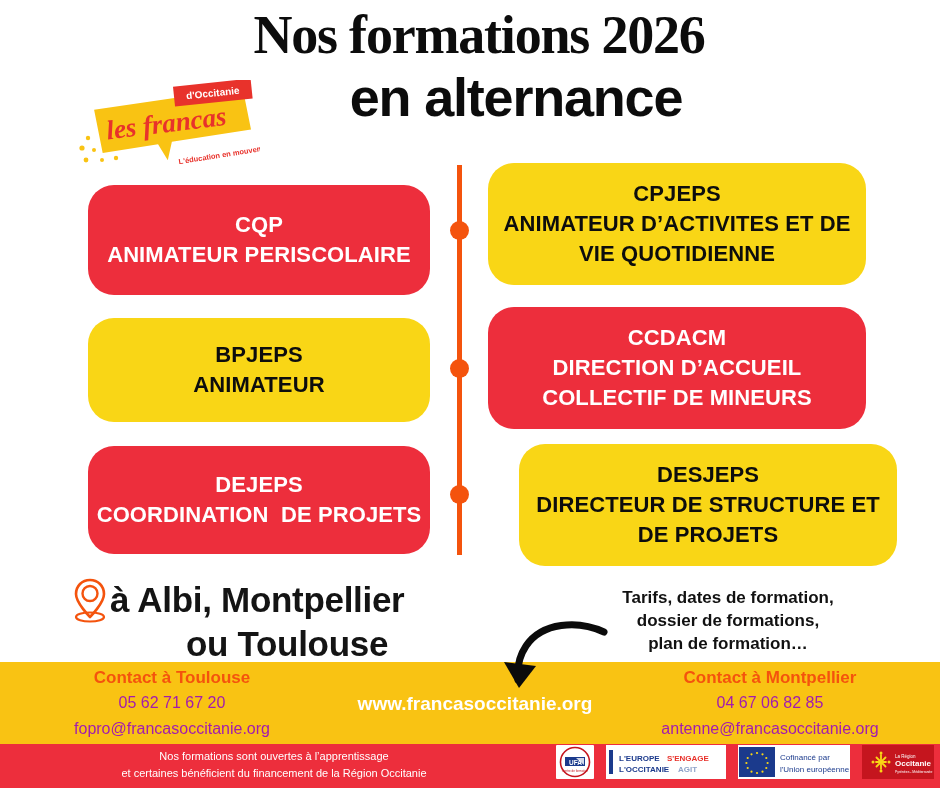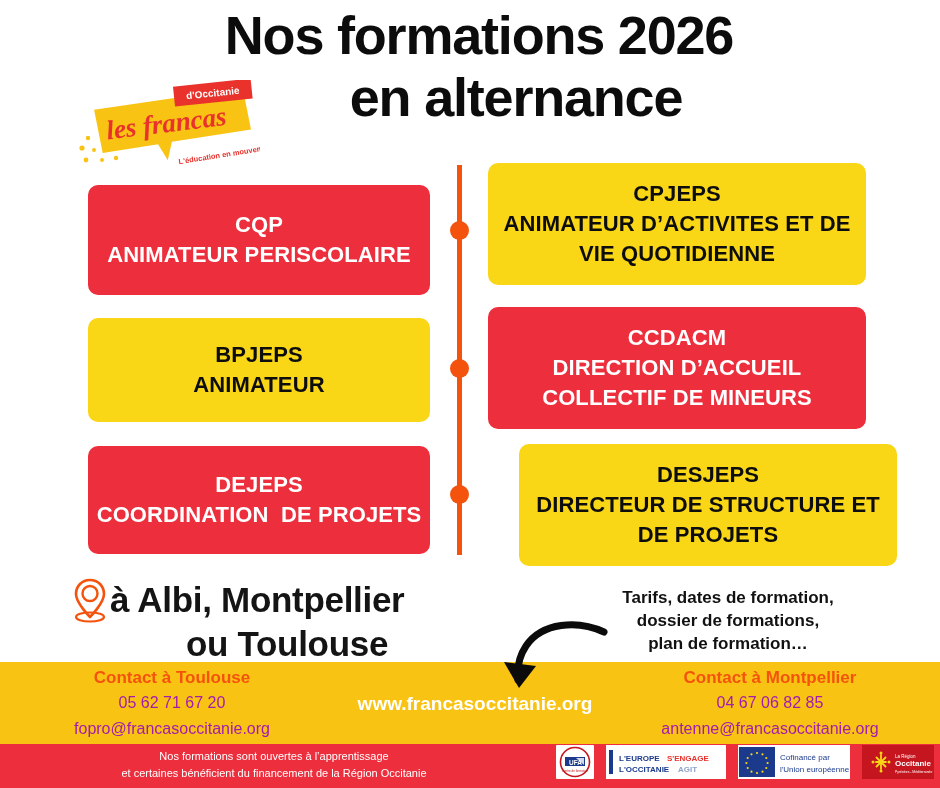--- a/index.html
+++ b/index.html
@@ -33,21 +33,21 @@
   }
   .title-line {
     font-family: "Liberation Sans", sans-serif;
     font-weight: bold;
     font-size: 54px;
     line-height: 62px;
     letter-spacing: -1.2px;
     color: #0c0c0c;
     white-space: pre;
   }
-  .title-line.l1 { margin-left: 18px; }
+  .title-line.l1 { margin-left: 18px; font-family: Liberation Serif, serif; }
   .title-line.l2 { margin-left: 92px; }
 
   
   .logo {
     position: absolute;
     left: 78px;
     top: 80px;
     width: 182px;
     height: 84px;
     z-index: 6;
@@ -73,21 +73,21 @@
     background: #F4530D;
     z-index: 2;
   }
   .dot-1 { top: 221px; }
   .dot-2 { top: 359px; }
   .dot-3 { top: 485px; }
 
   
   .card {
     position: absolute;
-    border-radius: 10px;
+    border-radius: 26px;
     display: flex;
     flex-direction: column;
     align-items: center;
     justify-content: center;
     text-align: center;
     padding: 6px 16px;
     z-index: 3;
   }
   .card.red    { background: #ED2E3C; color: #ffffff; }
   .card.yellow { background: #F9D616; color: #0d0d0d; }

